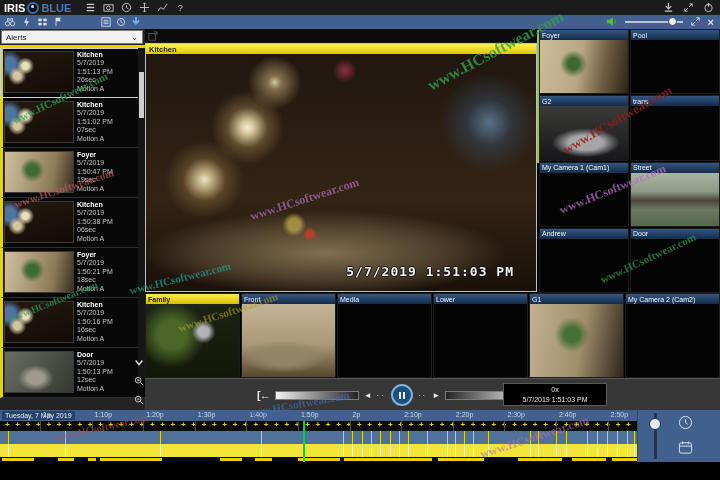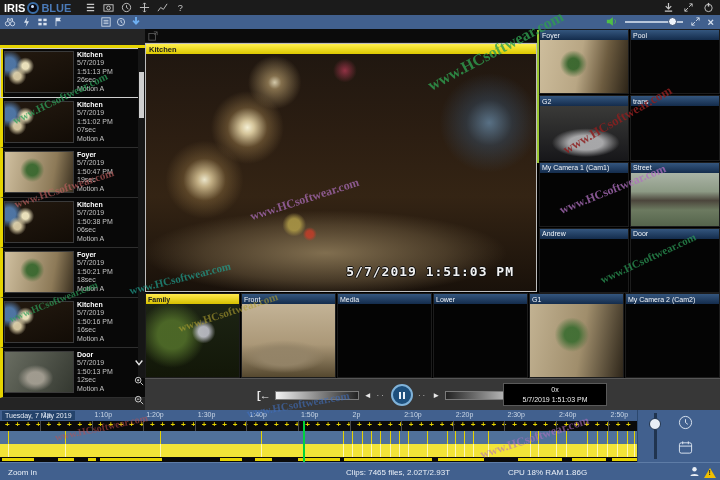--- a/index.html
+++ b/index.html
@@ -256,20 +256,24 @@
           <span class="vol-knob"></span>
         </span>
       <span><svg width="11" height="11" viewBox="0 0 12 12">
             <path d="M7 2h3v3M10 2L6.5 5.5M5 10H2V7M2 10l3.5-3.5" stroke="#d6e0ee" fill="none"></path>
           </svg></span>
       <span class="x-glyph">×</span>
     </div>
   </div>
 
   <div class="abs sidebar">
+    <div class="alerts-dd">
+      <span>Alerts</span>
+      <span class="chev">⌄</span>
+    </div>
     <div class="yellow-rule"></div>
     <div class="alert-list">
       <div class="alert-item sel">
         <div class="alert-thumb thumb-kitchen"></div>
         <div class="alert-meta">
           <div class="a-cam">Kitchen</div>
           <div>5/7/2019</div>
           <div>1:51:13 PM</div>
           <div>26sec</div>
           <div>Motion A</div>
@@ -620,32 +624,20 @@
               <path d="M8 4.5V8l2.5 2" stroke="#dfe7f2" fill="none"></path>
             </svg></span>
         <span><svg width="15" height="15" viewBox="0 0 16 16">
               <rect x="1.5" y="3" width="13" height="11" rx="2" stroke="#dfe7f2" fill="none"></rect>
               <path d="M1.5 6.5h13M5 1.5v3M11 1.5v3" stroke="#dfe7f2" fill="none"></path>
             </svg></span>
       </div>
     </div>
   </div>
 
-  <div class="abs statusbar">
-    <span class="sb-zoom">Zoom in</span>
-    <span class="sb-clips">Clips: 7465 files, 2.02T/2.93T</span>
-    <span class="sb-cpu">CPU 18% RAM 1.86G</span>
-    <span class="sb-warn">
-      <span><svg width="11" height="11" viewBox="0 0 12 12">
-            <circle cx="6" cy="3.5" r="2.4" fill="#e9eef5"></circle>
-            <path d="M1.5 11c0-3.2 9-3.2 9 0z" fill="#e9eef5"></path>
-          </svg></span>
-      <span class="warn-tri"></span>
-    </span>
-  </div>
 
 <div class="wm" style="left: 8px; top: 92px; color: rgb(46, 160, 90); font-size: 11px; opacity: 0.75; transform: rotate(-26deg);">www.HCsoftwear.com</div>
     <div class="wm" style="left: 12px; top: 182px; color: rgb(192, 96, 96); font-size: 11px; opacity: 0.65; transform: rotate(-18deg);">www.HCsoftwear.com</div>
     <div class="wm" style="left: 6px; top: 296px; color: rgb(46, 160, 90); font-size: 10px; opacity: 0.7; transform: rotate(-22deg);">www.HCsoftwear.com</div>
     <div class="wm" style="left: 420px; top: 42px; color: rgb(47, 158, 79); font-size: 16px; opacity: 0.8; transform: rotate(-28deg);">www.HCsoftwear.com</div>
     <div class="wm" style="left: 248px; top: 192px; color: rgb(176, 112, 192); font-size: 12px; opacity: 0.7; transform: rotate(-18deg);">www.HCsoftwear.com</div>
     <div class="wm" style="left: 128px; top: 272px; color: rgb(32, 160, 144); font-size: 11px; opacity: 0.7; transform: rotate(-14deg);">www.HCsoftwear.com</div>
     <div class="wm" style="left: 556px; top: 112px; color: rgb(142, 31, 31); font-size: 13px; opacity: 0.85; transform: rotate(-30deg);">www.HCsoftwear.com</div>
     <div class="wm" style="left: 556px; top: 182px; color: rgb(176, 112, 192); font-size: 12px; opacity: 0.75; transform: rotate(-22deg);">www.HCsoftwear.com</div>
     <div class="wm" style="left: 596px; top: 252px; color: rgb(46, 160, 90); font-size: 11px; opacity: 0.7; transform: rotate(-25deg);">www.HCsoftwear.com</div>

